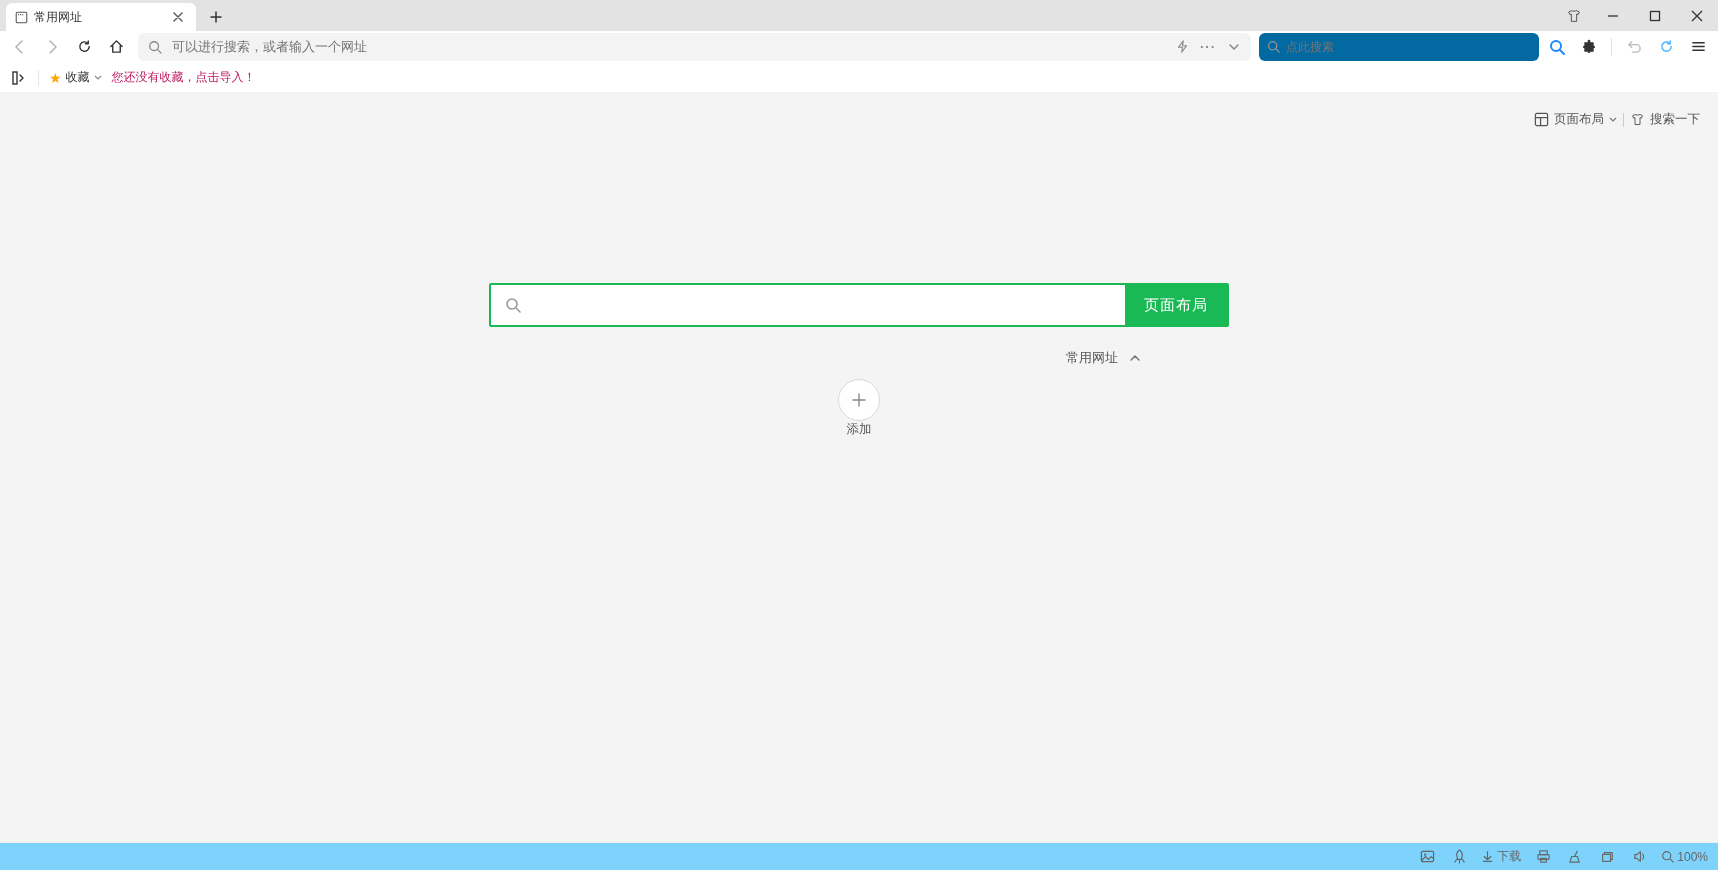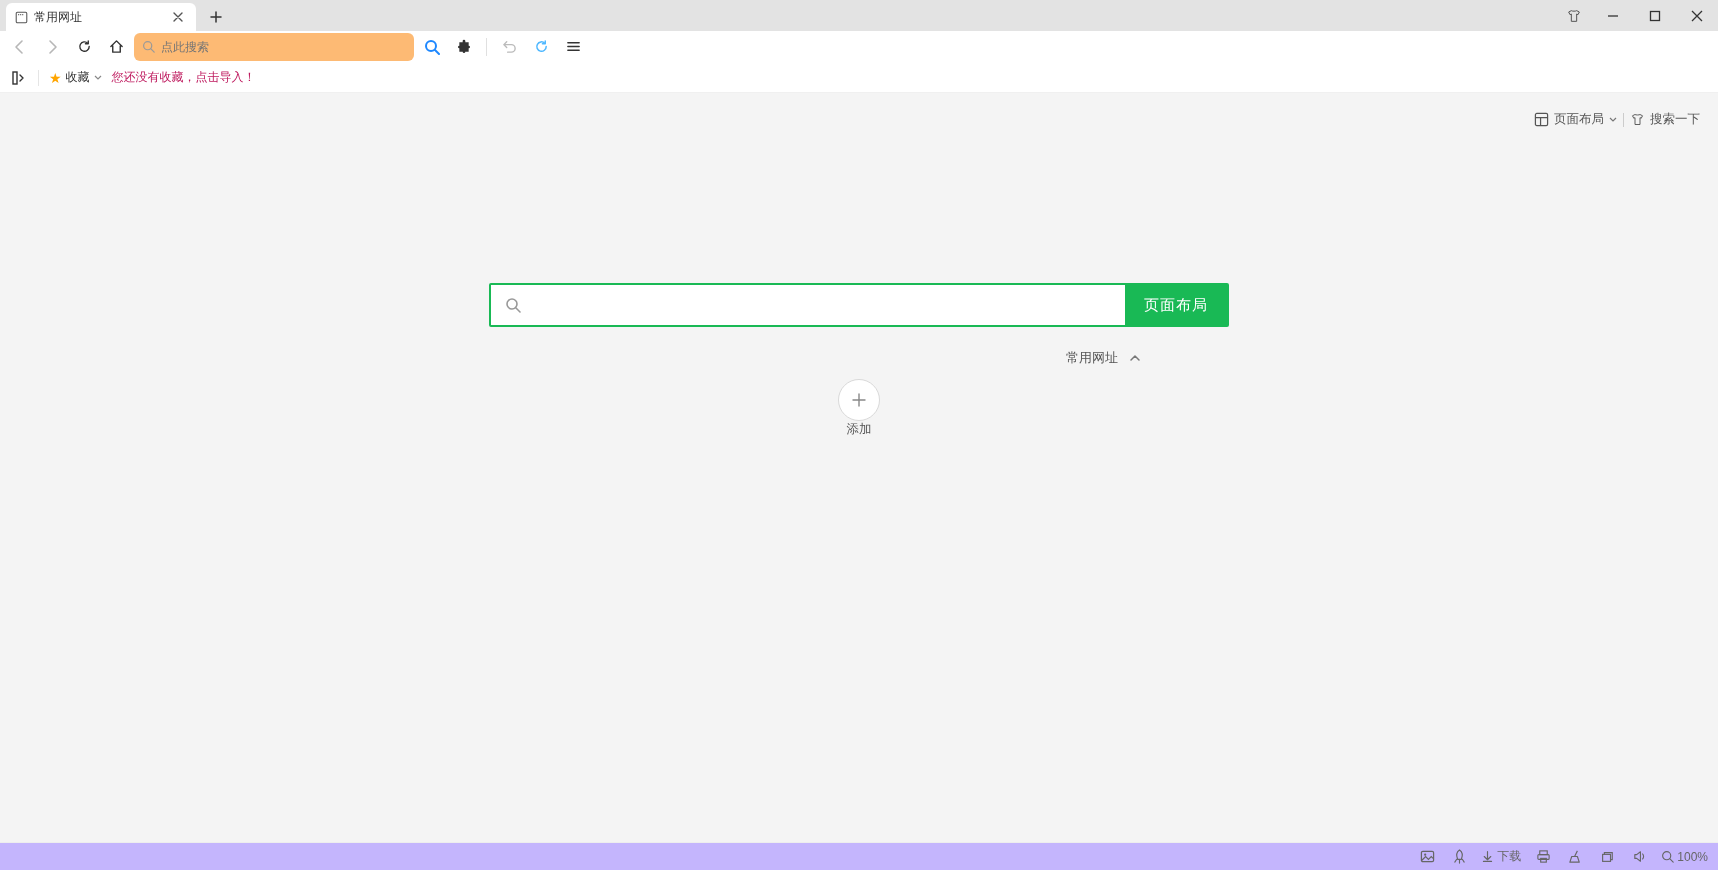--- a/index.html
+++ b/index.html
@@ -15,21 +15,21 @@
 .win-controls .wc { width:42px; height:31px; display:flex; align-items:center; justify-content:center; color:#555; cursor:pointer; }
 .win-controls .shirt { width:36px; }
 
 
 .toolbar { height: 32px; background:#fff; display:flex; align-items:center; padding:0 6px; gap:4px; border-bottom:1px solid #fff; }
 .nav-btn { width:28px; height:28px; display:flex; align-items:center; justify-content:center; border-radius:4px; cursor:pointer; color:#555; }
 .nav-btn.disabled { color:#b7b7b7; cursor:default; }
 .omnibox { flex:1 1 auto; height:28px; background:#f3f3f3; border-radius:6px; display:flex; align-items:center; padding:0 8px; color:#888; font-size:13px; gap:8px; min-width:0; margin:0 4px; }
 .omnibox input { flex:1; border:none; background:transparent; outline:none; font-size:13px; color:#333; }
 .omnibox .obx-icon { width:18px; height:18px; display:flex; align-items:center; justify-content:center; color:#888; cursor:pointer; }
-.mini-search { width:280px; height:28px; background:#fdba74; border-radius:6px; display:flex; align-items:center; padding:0 8px; gap:6px; font-size:12px; color:#888; }
+.mini-search { width:280px; height:28px; background:#0369a1; border-radius:6px; display:flex; align-items:center; padding:0 8px; gap:6px; font-size:12px; color:#888; }
 .mini-search input { flex:1; border:none; background:transparent; outline:none; font-size:12px; }
 .toolbar .ticon { width:28px; height:28px; display:flex; align-items:center; justify-content:center; color:#555; cursor:pointer; border-radius:4px; }
 .toolbar .sep { width:1px; height:18px; background:#e0e0e0; margin:0 4px; }
 
 
 .bookmarks-bar { height:30px; background:#fff; display:flex; align-items:center; padding:0 10px; gap:10px; font-size:12px; color:#555; border-bottom:1px solid #f0f0f0; }
 .bookmarks-bar .bicon{ width:18px; height:18px; display:flex; align-items:center; justify-content:center; }
 .bookmarks-bar .sep2{ width:1px; height:16px; background:#e5e5e5; }
 .fav-label{ display:flex; align-items:center; gap:4px; color:#333; cursor:pointer; }
 .fav-label .star{ color:#ffa500; font-size:14px; }
@@ -46,21 +46,21 @@
 .big-search input{ flex:1; border:none; outline:none; font-size:15px; padding:0 4px; }
 .big-search button{ width:102px; background:#19b955; color:#fff; border:none; font-size:15px; cursor:pointer; letter-spacing:1px; }
 .freq-row{ position:absolute; left:50%; transform:translateX(-50%); top:256px; width:740px; display:flex; justify-content:flex-end; align-items:center; gap:8px; font-size:13px; color:#555; padding-right:85px; }
 .freq-row .chev{ width:18px; height:18px; display:flex; align-items:center; justify-content:center; cursor:pointer; color:#777; }
 .tiles { position:absolute; left:50%; transform:translateX(-50%); top:286px; display:flex; gap:28px; }
 .tile { width:64px; display:flex; flex-direction:column; align-items:center; cursor:pointer; }
 .tile .circle{ width:42px; height:42px; border-radius:50%; border:1px solid #d9d9d9; background:#fff; display:flex; align-items:center; justify-content:center; color:#777; }
 .tile .tlabel{ font-size:12.5px; color:#555; }
 
 
-.statusbar { position:absolute; left:0; right:0; bottom:0; height:28px; background:#c4b5fd; border-top:1px solid #eee; display:flex; align-items:center; justify-content:flex-end; padding:0 10px; gap:12px; font-size:12px; color:#666; }
+.statusbar { position:absolute; left:0; right:0; bottom:0; height:28px; background:#7dd3fc; border-top:1px solid #eee; display:flex; align-items:center; justify-content:flex-end; padding:0 10px; gap:12px; font-size:12px; color:#666; }
 .statusbar .sicon{ width:20px; height:20px; display:flex; align-items:center; justify-content:center; cursor:pointer; color:#666; }
 .statusbar .dl{ display:flex; align-items:center; gap:3px; cursor:pointer; }
 .statusbar .zoom{ display:flex; align-items:center; gap:3px; cursor:pointer; }
 
 svg{display:block;}
 </style>
 </head>
 <body>
 
 <div class="titlebar">
@@ -125,20 +125,40 @@
         <path d="M13 8 A5 5 0 1 1 11.5 4.5" stroke="#333" stroke-width="1.5" fill="none" stroke-linecap="round"></path>
         <path d="M12 2 L12 5 L9 5" stroke="#333" stroke-width="1.5" fill="none" stroke-linecap="round" stroke-linejoin="round"></path>
       </svg>
   </div>
   <div class="nav-btn">
     <svg width="15" height="15" viewBox="0 0 16 16">
         <path d="M2 8 L8 2 L14 8 M4 7 V14 H12 V7" stroke="#333" stroke-width="1.5" fill="none" stroke-linecap="round" stroke-linejoin="round"></path>
       </svg>
   </div>
 
+  <div class="omnibox">
+    <span class="obx-icon">
+      <svg width="14" height="14" viewBox="0 0 16 16">
+          <circle cx="7" cy="7" r="5" stroke="#888" stroke-width="1.5" fill="none"></circle>
+          <path d="M11 11 L15 15" stroke="#888" stroke-width="1.5" stroke-linecap="round"></path>
+        </svg>
+    </span>
+    <input type="text" placeholder="可以进行搜索，或者输入一个网址" style="">
+    <span class="obx-icon">
+      <svg width="13" height="13" viewBox="0 0 16 16">
+          <path d="M9 1 L3 9 H8 L7 15 L13 7 H8 Z" stroke="#888" stroke-width="1.3" fill="none" stroke-linejoin="round"></path>
+        </svg>
+    </span>
+    <span class="obx-icon" style="letter-spacing:1px;font-weight:bold;color:#888;">···</span>
+    <span class="obx-icon">
+      <svg width="12" height="12" viewBox="0 0 12 12">
+          <path d="M2 4 L6 8 L10 4" stroke="#888" stroke-width="1.5" fill="none" stroke-linecap="round" stroke-linejoin="round"></path>
+        </svg>
+    </span>
+  </div>
 
   <div class="mini-search">
     <span>
       <svg width="13" height="13" viewBox="0 0 16 16">
           <circle cx="7" cy="7" r="5" stroke="#999" stroke-width="1.5" fill="none"></circle>
           <path d="M11 11 L15 15" stroke="#999" stroke-width="1.5" stroke-linecap="round"></path>
         </svg>
     </span>
     <input type="text" placeholder="点此搜索" style="">
   </div>

